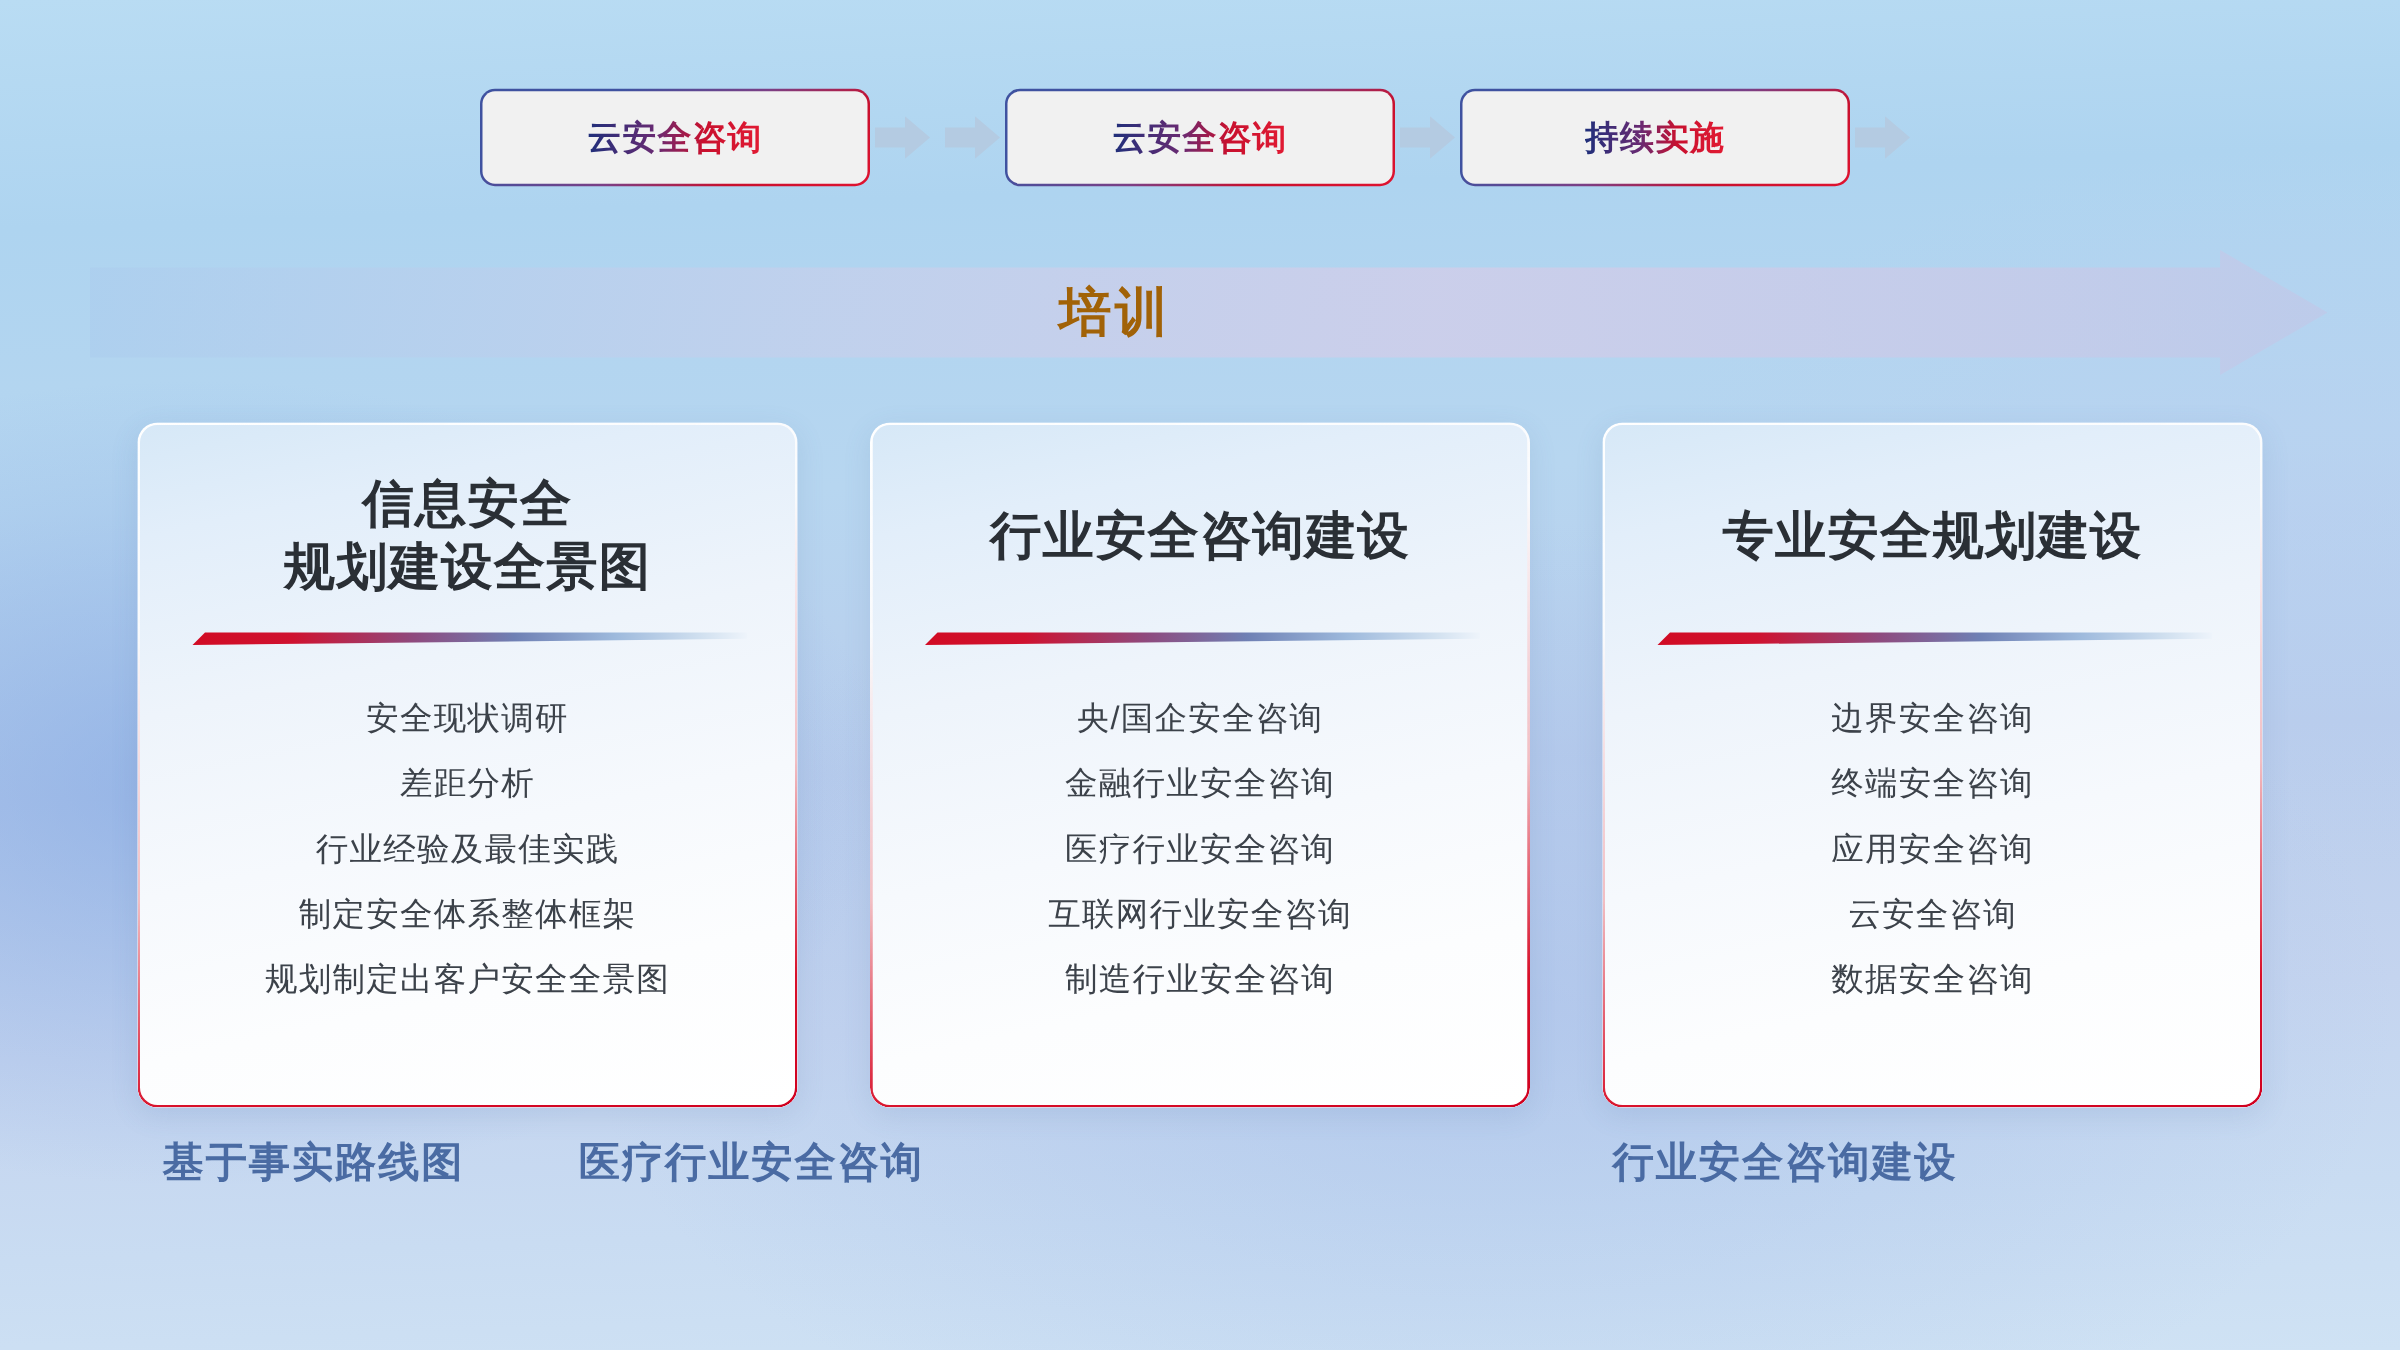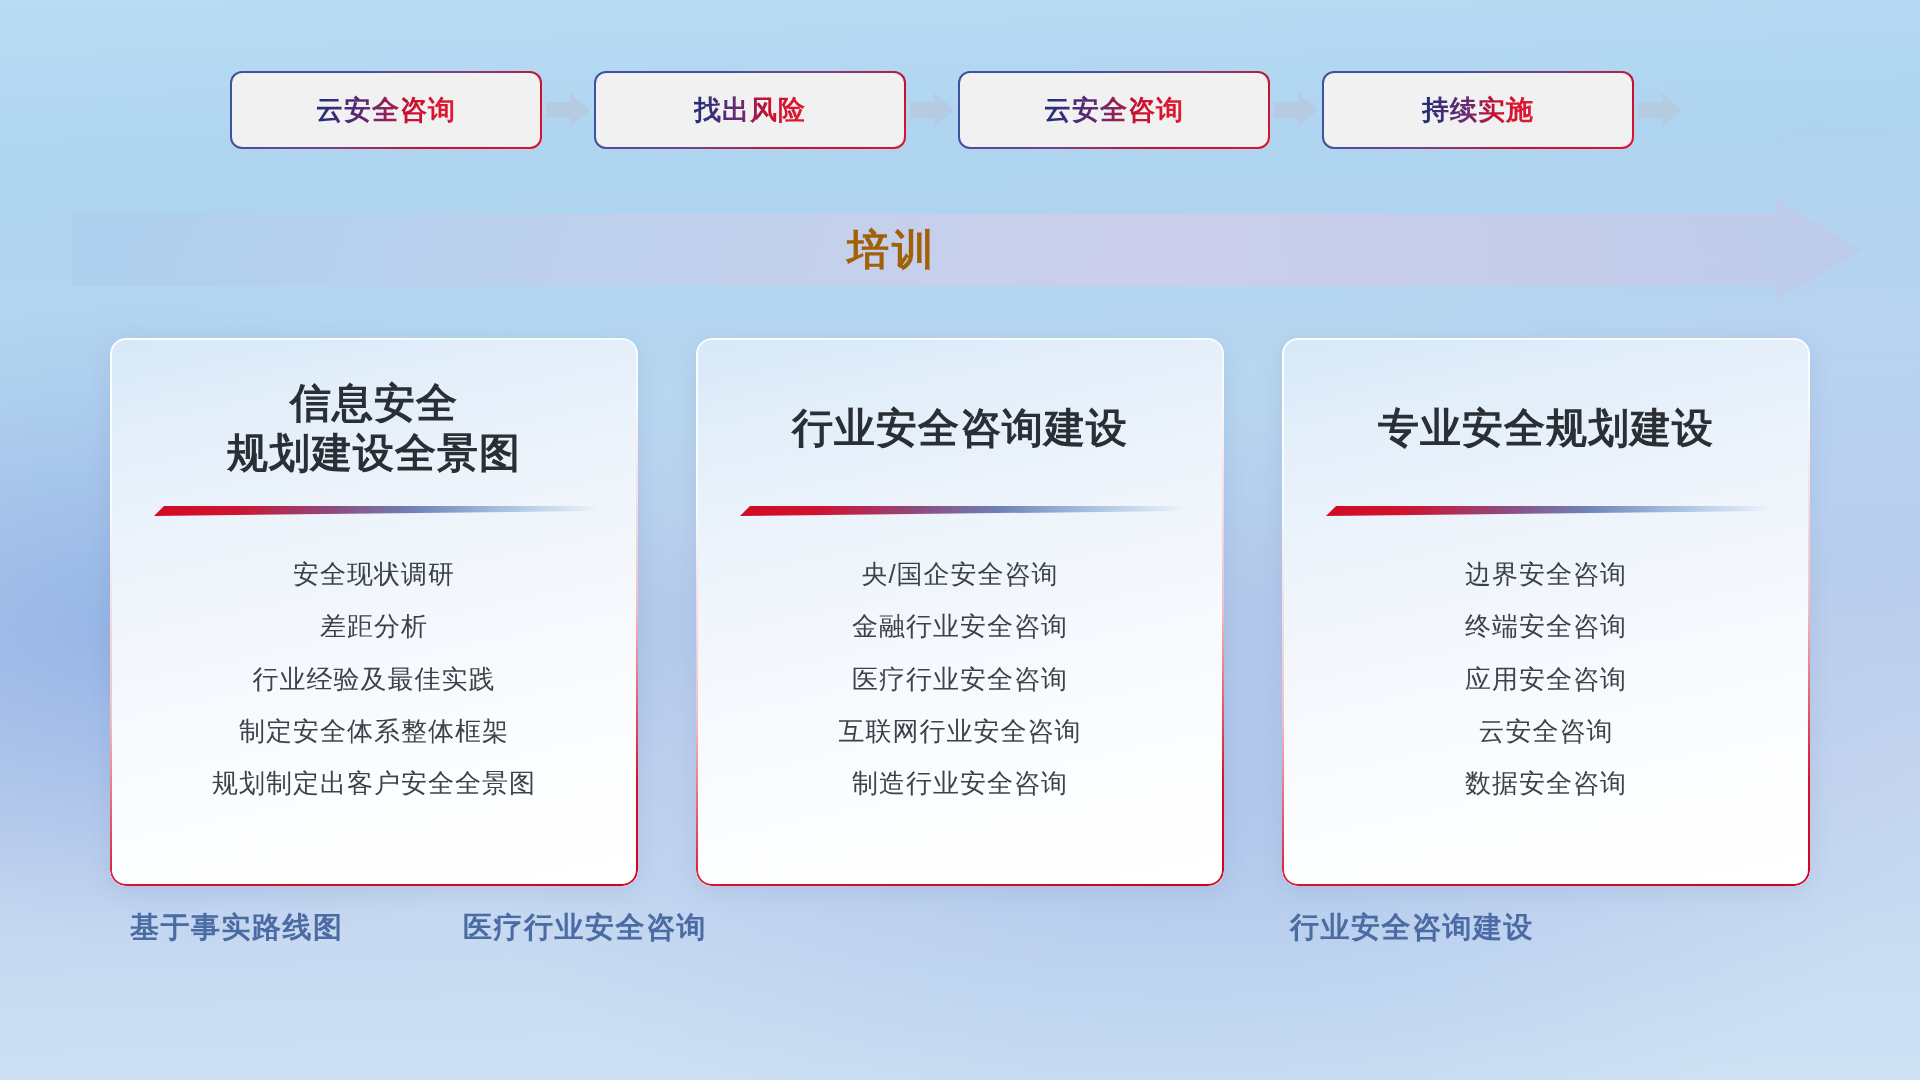--- a/index.html
+++ b/index.html
@@ -105,42 +105,39 @@
     font-size:26px; color:#3c424a; letter-spacing:1px; line-height:1.55;
     text-align:center; white-space:nowrap;
   }
 
   
   .footnotes{
     position:absolute; left:0; top:908px; width:1920px; height:60px;
   }
   .footnote{
     position:absolute; top:0;
-    font-size:29px; font-weight:700; color:#4a6ba3;
+    font-size:33px; font-weight:700; color:#4a6ba3;
     letter-spacing:1.5px; white-space:nowrap;
   }
 </style>
 </head>
 <body>
 
 <div class="stage-row">
 
   <div class="stage-box">
     <span class="stage-label">云安全咨询</span>
   </div>
 
   <div class="stage-arrow">
     <svg width="44" height="34" viewBox="0 0 44 34" aria-hidden="true">
       <polygon points="0,9 24,9 24,0 44,17 24,34 24,25 0,25" fill="#b4cbe2"></polygon>
     </svg>
   </div>
 
-  <div class="stage-box">
-    <span class="stage-label">找出风险</span>
-  </div>
 
   <div class="stage-arrow">
     <svg width="44" height="34" viewBox="0 0 44 34" aria-hidden="true">
       <polygon points="0,9 24,9 24,0 44,17 24,34 24,25 0,25" fill="#b4cbe2"></polygon>
     </svg>
   </div>
 
   <div class="stage-box">
     <span class="stage-label">云安全咨询</span>
   </div>

